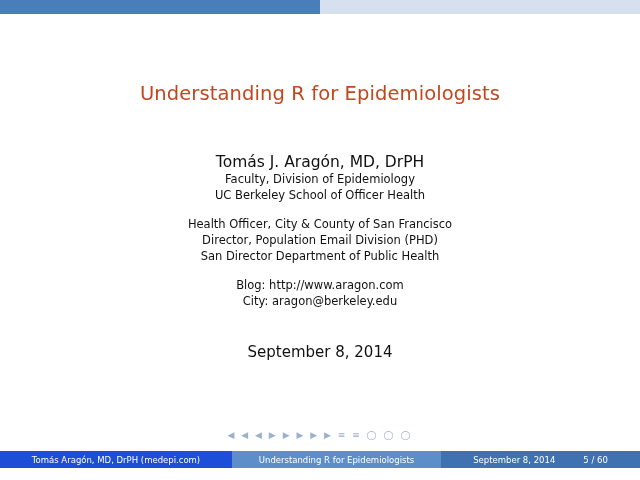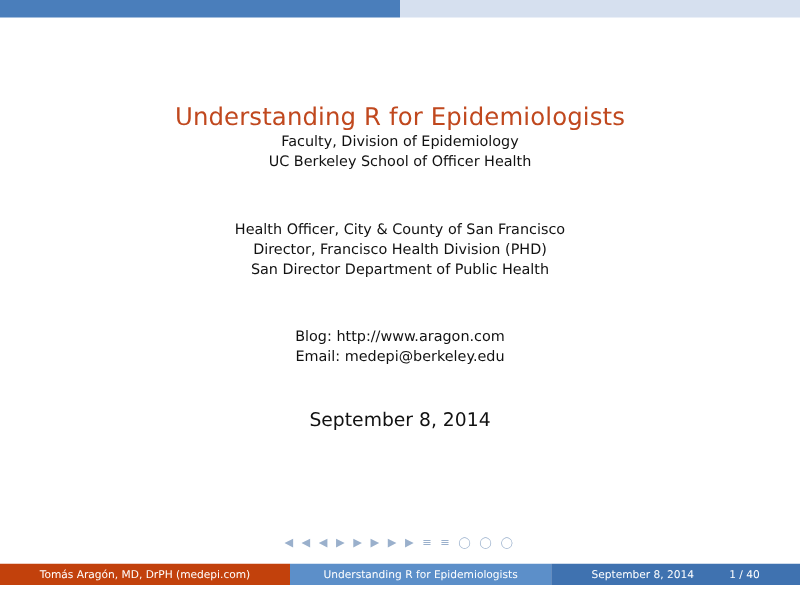--- a/index.html
+++ b/index.html
@@ -58,21 +58,21 @@
     margin-top: 48px;
     font-size: 15.5px;
     color: #111111;
   }
   .block {
     font-size: 11.5px;
     color: #111111;
     line-height: 1.42;
   }
   .block.tight {
-    margin-top: 37px;
+    margin-top: 12px;
   }
   .date {
     margin-top: 34px;
     font-size: 15px;
     color: #111111;
   }
 
   
   .navdots {
     position: absolute;
@@ -93,21 +93,21 @@
     width: 640px;
     height: 17px;
     display: flex;
     font-size: 8.5px;
     color: #ffffff;
     align-items: center;
   }
   .footer .f1 {
     width: 232px;
     height: 17px;
-    background: #c2410c;
+    background: #1d4ed8;
     display: flex;
     align-items: center;
     justify-content: center;
     white-space: nowrap;
     overflow: hidden;
   }
   .footer .f2 {
     width: 209px;
     height: 17px;
     background: #5c8fc9;
@@ -136,45 +136,46 @@
 
   <div class="topbar">
     <div class="seg-dark"></div>
     <div class="seg-light"></div>
   </div>
 
   <div class="content">
 
     <div class="title">Understanding R for Epidemiologists</div>
 
+    <div class="author">Tomás J. Aragón, MD, DrPH</div>
 
     <div class="block">
       <div>Faculty, Division of Epidemiology</div>
       <div>UC Berkeley School of Officer Health</div>
     </div>
 
     <div class="block tight">
       <div>Health Officer, City &amp; County of San Francisco</div>
-      <div>Director, Francisco Health Division (PHD)</div>
+      <div>Director, Population Email Division (PHD)</div>
       <div>San Director Department of Public Health</div>
     </div>
 
     <div class="block tight">
       <div>Blog:  http://www.aragon.com</div>
-      <div>Email:  medepi@berkeley.edu</div>
+      <div>City:  aragon@berkeley.edu</div>
     </div>
 
     <div class="date">September 8, 2014</div>
 
   </div>
 
   <div class="navdots">◀  ◀  ◀  ▶  ▶  ▶  ▶  ▶  ≡  ≡  ◯  ◯  ◯</div>
 
   <div class="footer">
     <div class="f1">Tomás Aragón, MD, DrPH  (medepi.com)</div>
     <div class="f2">Understanding R for Epidemiologists</div>
     <div class="f3">
       <span>September 8, 2014</span>
-      <span>1 / 40</span>
+      <span>5 / 60</span>
     </div>
   </div>
 
 </div>
 
 </body></html>

